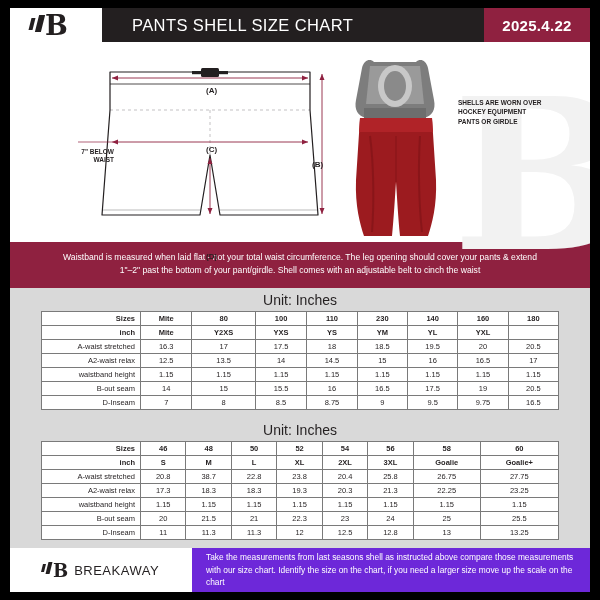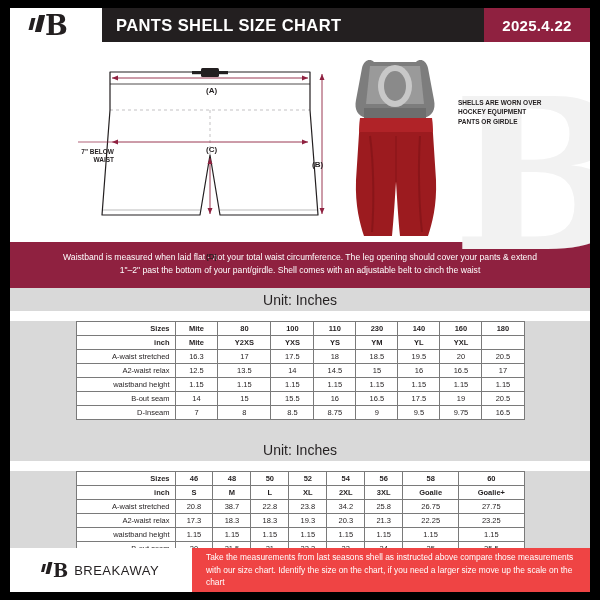--- a/index.html
+++ b/index.html
@@ -76,23 +76,23 @@
     height: 12px;
     background: #231f20;
     transform: skewX(-14deg);
   }
   .header-title {
     flex: 1;
     background: #231f20;
     color: #ffffff;
     display: flex;
     align-items: center;
-    padding-left: 14px;
+    padding-left: 30px;
     font-size: 16.5px;
-    font-weight: bold;
+    font-weight: normal;
     letter-spacing: 0.4px;
   }
   .header-date {
     width: 106px;
     background: #8f2140;
     color: #ffffff;
     display: flex;
     align-items: center;
     justify-content: center;
     font-size: 15px;
@@ -192,22 +192,22 @@
     text-align: center;
     font-size: 14px;
     color: #231f20;
     padding: 4px 0 3px 0;
     background: #d9d9d9;
   }
 
   
   table.size {
     border-collapse: collapse;
-    width: 449px;
-    margin: 10px auto;
+    width: 518px;
+    margin: 0 auto;
     background: #ffffff;
   }
   table.size td {
     border: 1px solid #7a7a7a;
     font-size: 7.5px;
     height: 13px;
     text-align: center;
     color: #231f20;
     padding: 0 1px;
   }
@@ -270,21 +270,21 @@
     transform: skewX(-14deg);
   }
   .footer-word {
     font-size: 13px;
     font-weight: normal;
     letter-spacing: 0.5px;
     color: #231f20;
   }
   .footer-note {
     flex: 1;
-    background: #ef4444;
+    background: #6d28d9;
     color: #ffffff;
     font-size: 8.4px;
     line-height: 1.5;
     display: flex;
     align-items: center;
     padding: 0 14px;
   }
 </style>
 </head>
 <body>
@@ -473,21 +473,21 @@
               <td>3XL</td>
               <td>Goalie</td>
               <td>Goalie+</td>
             </tr>
             <tr>
               <td class="rowlabel-red">A-waist stretched</td>
               <td>20.8</td>
               <td>38.7</td>
               <td>22.8</td>
               <td>23.8</td>
-              <td>34.2</td>
+              <td>20.4</td>
               <td>25.8</td>
               <td>26.75</td>
               <td>27.75</td>
             </tr>
             <tr>
               <td class="rowlabel-red">A2-waist relax</td>
               <td>17.3</td>
               <td>18.3</td>
               <td>18.3</td>
               <td>19.3</td>

